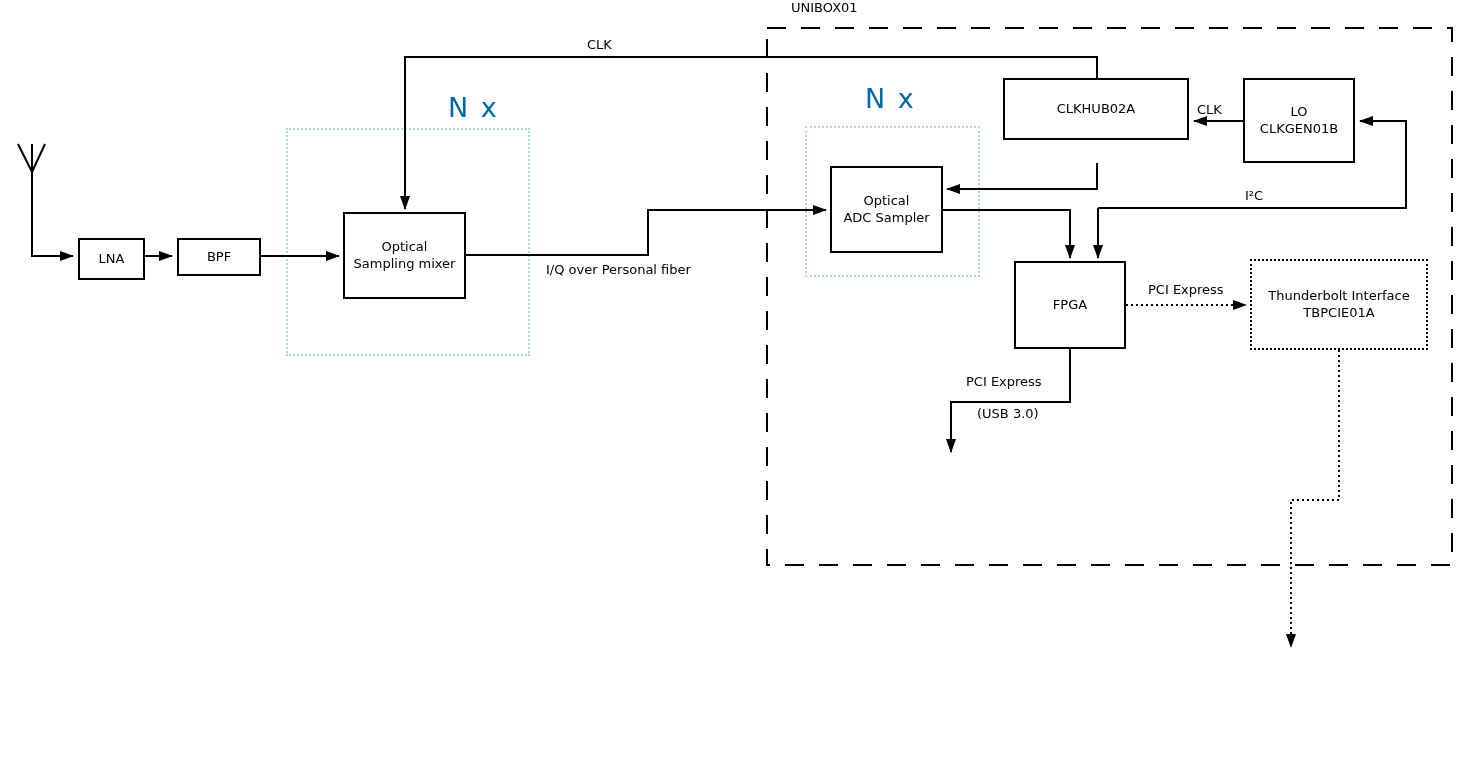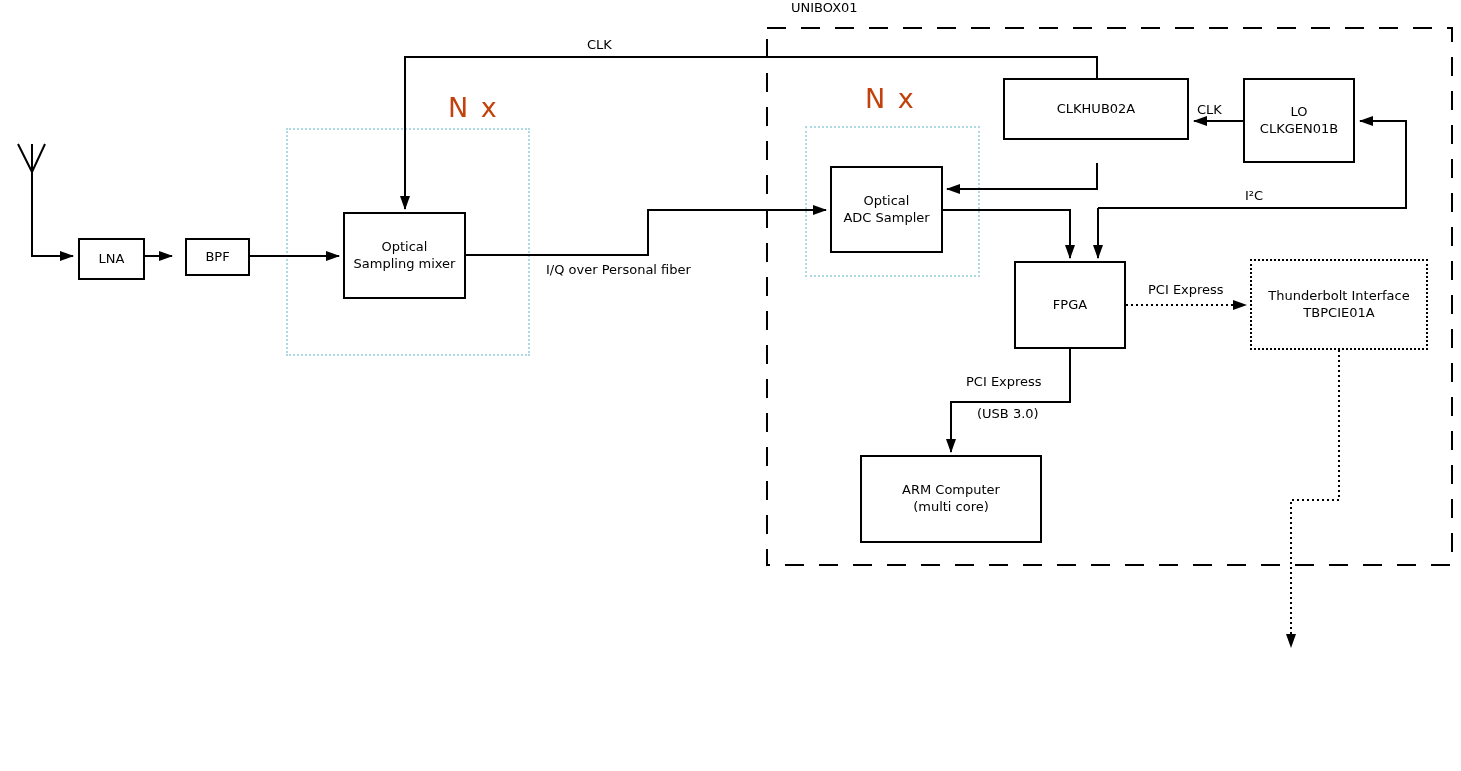--- a/index.html
+++ b/index.html
@@ -12,21 +12,21 @@
   .region { position:absolute; box-sizing:border-box; }
   .region.blue { border:2px dotted #add8e6; }
   .node {
     position:absolute; box-sizing:border-box; background:#ffffff;
     border:2px solid #000; display:flex; flex-direction:column;
     align-items:center; justify-content:center; text-align:center;
     font-size:13px; line-height:1.3; white-space:nowrap;
   }
   .node.dotted { border:2px dotted #000; }
   .lbl { position:absolute; font-size:13px; white-space:nowrap; }
-  .nx  { position:absolute; font-size:27px; letter-spacing:2px; color:#c2410c; white-space:nowrap; }
+  .nx  { position:absolute; font-size:27px; letter-spacing:2px; color:#0369a1; white-space:nowrap; }
 </style>
 </head>
 <body>
 
 <div class="diagram">
 
   <div class="region blue" style="left:286px; top:128px; width:244px; height:228px;"></div>
   <div class="region blue" style="left:805px; top:126px; width:175px; height:151px;"></div>
 
   <svg class="wires" viewBox="0 0 1461 771">
@@ -63,21 +63,21 @@
 
     <polyline points="1126,305 1246,305" fill="none" stroke="#000" stroke-width="2" stroke-dasharray="2 3" marker-end="url(#arr)"></polyline>
 
     <polyline points="1339,350 1339,500 1291,500 1291,647" fill="none" stroke="#000" stroke-width="2" stroke-dasharray="2 3" marker-end="url(#arr)"></polyline>
   </svg>
 
   <div class="node" style="left:78px; top:238px; width:67px; height:42px;">
     <span>LNA</span>
   </div>
 
-  <div class="node" style="left:177px; top:238px; width:65px; height:38px;margin-left:8px;">
+  <div class="node" style="left:177px; top:238px; width:84px; height:38px;">
     <span>BPF</span>
   </div>
 
   <div class="node" style="left:343px; top:212px; width:123px; height:87px;">
     <span>Optical</span>
     <span>Sampling mixer</span>
   </div>
 
   <div class="node" style="left:830px; top:166px; width:113px; height:87px;">
     <span>Optical</span>
@@ -90,24 +90,20 @@
 
   <div class="node" style="left:1243px; top:78px; width:112px; height:85px;">
     <span>LO</span>
     <span>CLKGEN01B</span>
   </div>
 
   <div class="node" style="left:1014px; top:261px; width:112px; height:88px;">
     <span>FPGA</span>
   </div>
 
-  <div class="node" style="left:860px; top:455px; width:182px; height:88px;">
-    <span>ARM Computer</span>
-    <span>(multi core)</span>
-  </div>
 
   <div class="node dotted" style="left:1250px; top:259px; width:178px; height:91px;">
     <span>Thunderbolt Interface</span>
     <span>TBPCIE01A</span>
   </div>
 
 
   <div class="lbl" style="left:791px; top:0px;">UNIBOX01</div>
   <div class="nx" style="left:448px; top:92px;">N x</div>
   <div class="nx" style="left:865px; top:83px;">N x</div>

